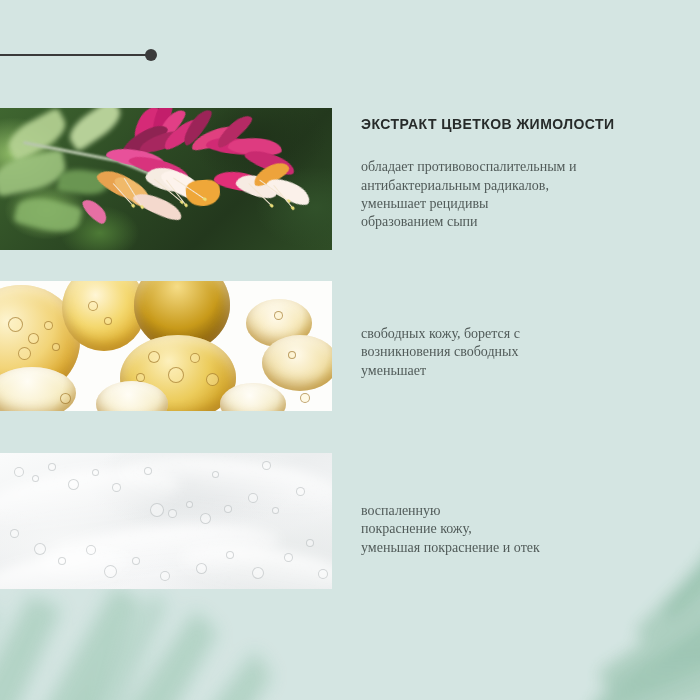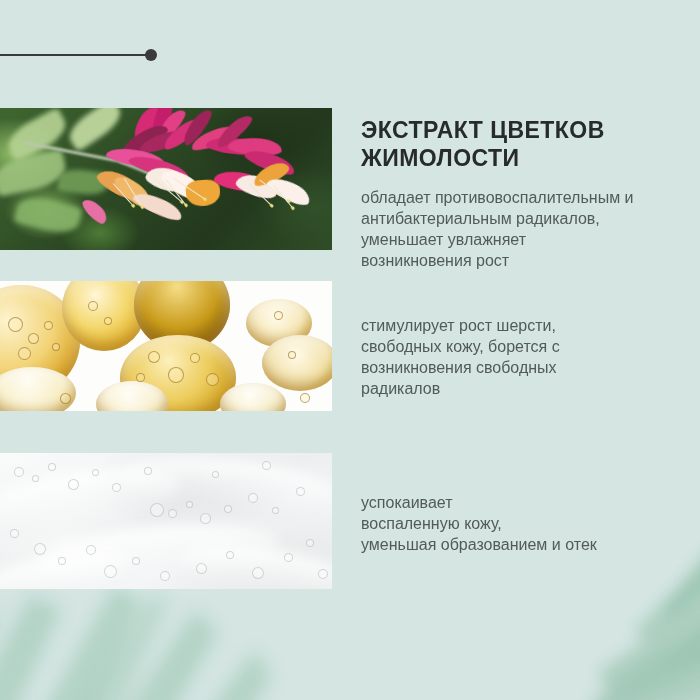--- a/index.html
+++ b/index.html
@@ -85,34 +85,34 @@
     overflow: hidden;
   }
   .block .copy {
     position: absolute;
     left: 361px;
     width: 330px;
   }
 
   .ing-title {
     margin: 0;
-    font-size: 23px;
+    font-size: 14px;
     font-weight: 700;
     letter-spacing: .45px;
     line-height: 1.22;
     color: #272b2a;
     text-transform: uppercase;
     font-family: "Liberation Sans", sans-serif;
   }
   .ing-desc {
-    margin: 15px 0 0 0;
-    font-size: 16px;
+    margin: 25px 0 0 0;
+    font-size: 14px;
     line-height: 1.32;
     color: #515b59;
-    font-family: Liberation Sans, sans-serif;
+    font-family: Liberation Serif, serif;
   }
   .ing-desc .ln { display: block; white-space: pre; }
 
   
   #block-0 { top: 108px; }
   #block-0 .thumb { height: 142px; }
   #block-0 .copy  { top: 8px; }
 
   #block-1 { top: 281px; }
   #block-1 .thumb { height: 130px; }
@@ -297,22 +297,22 @@
     </div>
 
     <div class="copy">
       <h2 class="ing-title">
         <span class="ln">ЭКСТРАКТ</span>
         <span class="ln">ЦВЕТКОВ ЖИМОЛОСТИ</span>
       </h2>
       <p class="ing-desc">
         <span class="ln">обладает противовоспалительным и</span>
         <span class="ln">антибактериальным радикалов,</span>
-        <span class="ln">уменьшает увлажняет</span>
-        <span class="ln">возникновения рост</span>
+        <span class="ln">уменьшает рецидивы</span>
+        <span class="ln">образованием сыпи</span>
       </p>
     </div>
   </section>
 
   <section class="block" id="block-1">
     <div class="thumb">
       <div class="scene scene-oil" aria-hidden="true">
         <div class="oil-bubble" style="left:-38px; top:4px;  width:118px; height:112px; background:radial-gradient(circle at 38% 32%, #fdf4cf 0%, #f2d478 45%, #d79f1d 78%, #8a6210 100%);"></div>
         <div class="oil-bubble" style="left:62px;  top:-16px; width:84px;  height:86px;  background:radial-gradient(circle at 40% 35%, #fff6d6 0%, #f4d86f 42%, #dca81f 80%, #8d6410 100%);"></div>
         <div class="oil-bubble" style="left:134px; top:-22px; width:96px;  height:92px;  background:radial-gradient(circle at 45% 30%, #f6dd87 0%, #c89a1a 50%, #6b4a09 88%, #4a330a 100%);"></div>
@@ -337,24 +337,23 @@
         <div class="oil-dot" style="left:136px;top:92px; width:7px;  height:7px;"></div>
         <div class="oil-dot" style="left:274px;top:30px; width:7px;  height:7px;"></div>
         <div class="oil-dot" style="left:288px;top:70px; width:6px;  height:6px;"></div>
         <div class="oil-dot" style="left:60px; top:112px;width:9px;  height:9px;"></div>
         <div class="oil-dot" style="left:300px;top:112px;width:8px;  height:8px;"></div>
       </div>
     </div>
 
     <div class="copy">
       <p class="ing-desc">
-        <span class="ln">стимулирует рост шерсти,</span>
         <span class="ln">свободных кожу, борется с</span>
         <span class="ln">возникновения свободных</span>
-        <span class="ln">радикалов</span>
+        <span class="ln">уменьшает</span>
       </p>
     </div>
   </section>
 
   <section class="block" id="block-2">
     <div class="thumb">
       <div class="scene scene-foam" aria-hidden="true">
         <div class="foam-ridge" style="left:-20px; top:18px;  width:200px; height:54px; transform:rotate(-8deg);"></div>
         <div class="foam-ridge" style="left:120px; top:6px;   width:220px; height:48px; transform:rotate(6deg);"></div>
         <div class="foam-ridge" style="left:40px;  top:74px;  width:240px; height:50px; transform:rotate(-5deg);"></div>
@@ -389,20 +388,20 @@
         <div class="foam-bubble" style="left:306px; top:86px;  width:6px;  height:6px;"></div>
         <div class="foam-bubble" style="left:318px; top:116px; width:8px;  height:8px;"></div>
         <div class="foam-bubble" style="left:144px; top:14px;  width:6px;  height:6px;"></div>
         <div class="foam-bubble" style="left:212px; top:18px;  width:5px;  height:5px;"></div>
         <div class="foam-bubble" style="left:262px; top:8px;   width:7px;  height:7px;"></div>
       </div>
     </div>
 
     <div class="copy">
       <p class="ing-desc">
-        <span class="ln">успокаивает</span>
-        <span class="ln">воспаленную кожу,</span>
-        <span class="ln">уменьшая образованием и отек</span>
+        <span class="ln">воспаленную</span>
+        <span class="ln">покраснение кожу,</span>
+        <span class="ln">уменьшая покраснение и отек</span>
       </p>
     </div>
   </section>
 
 </div>
 
 </body></html>

